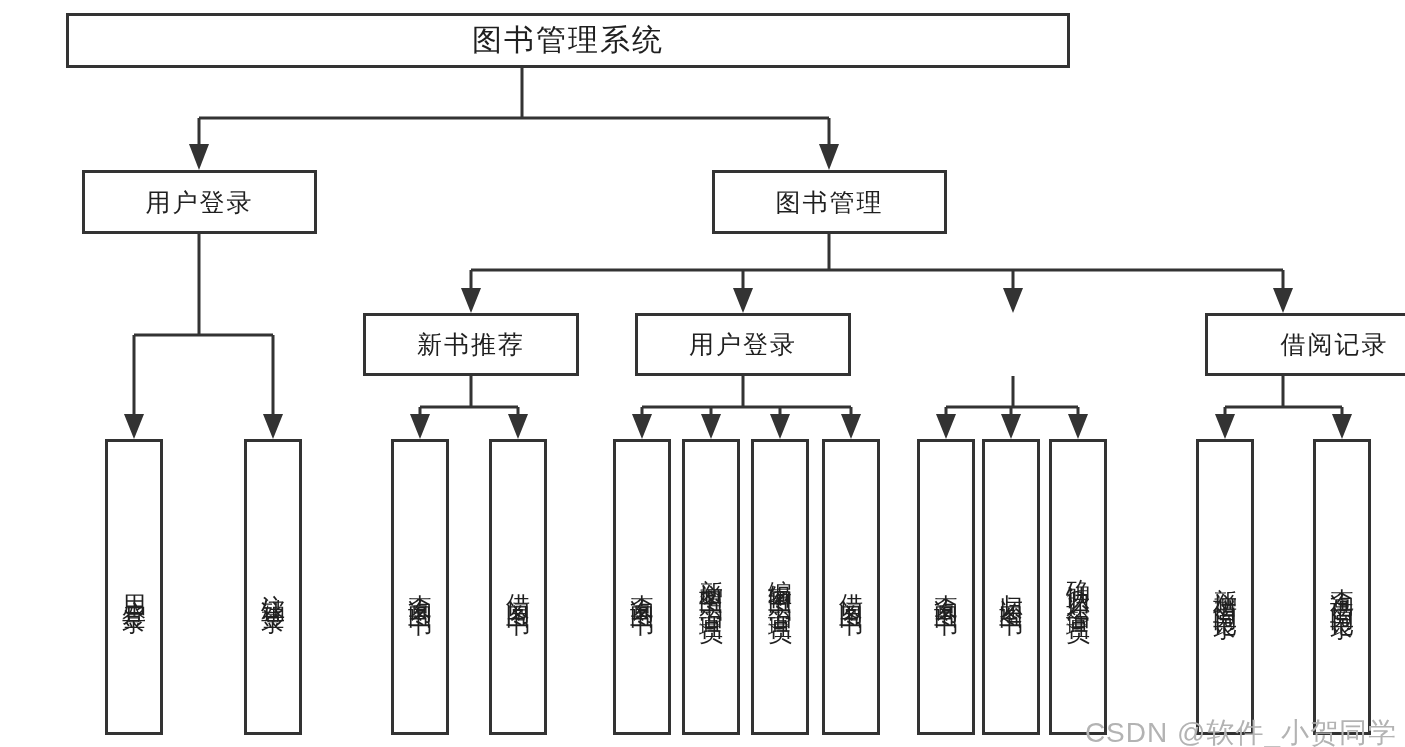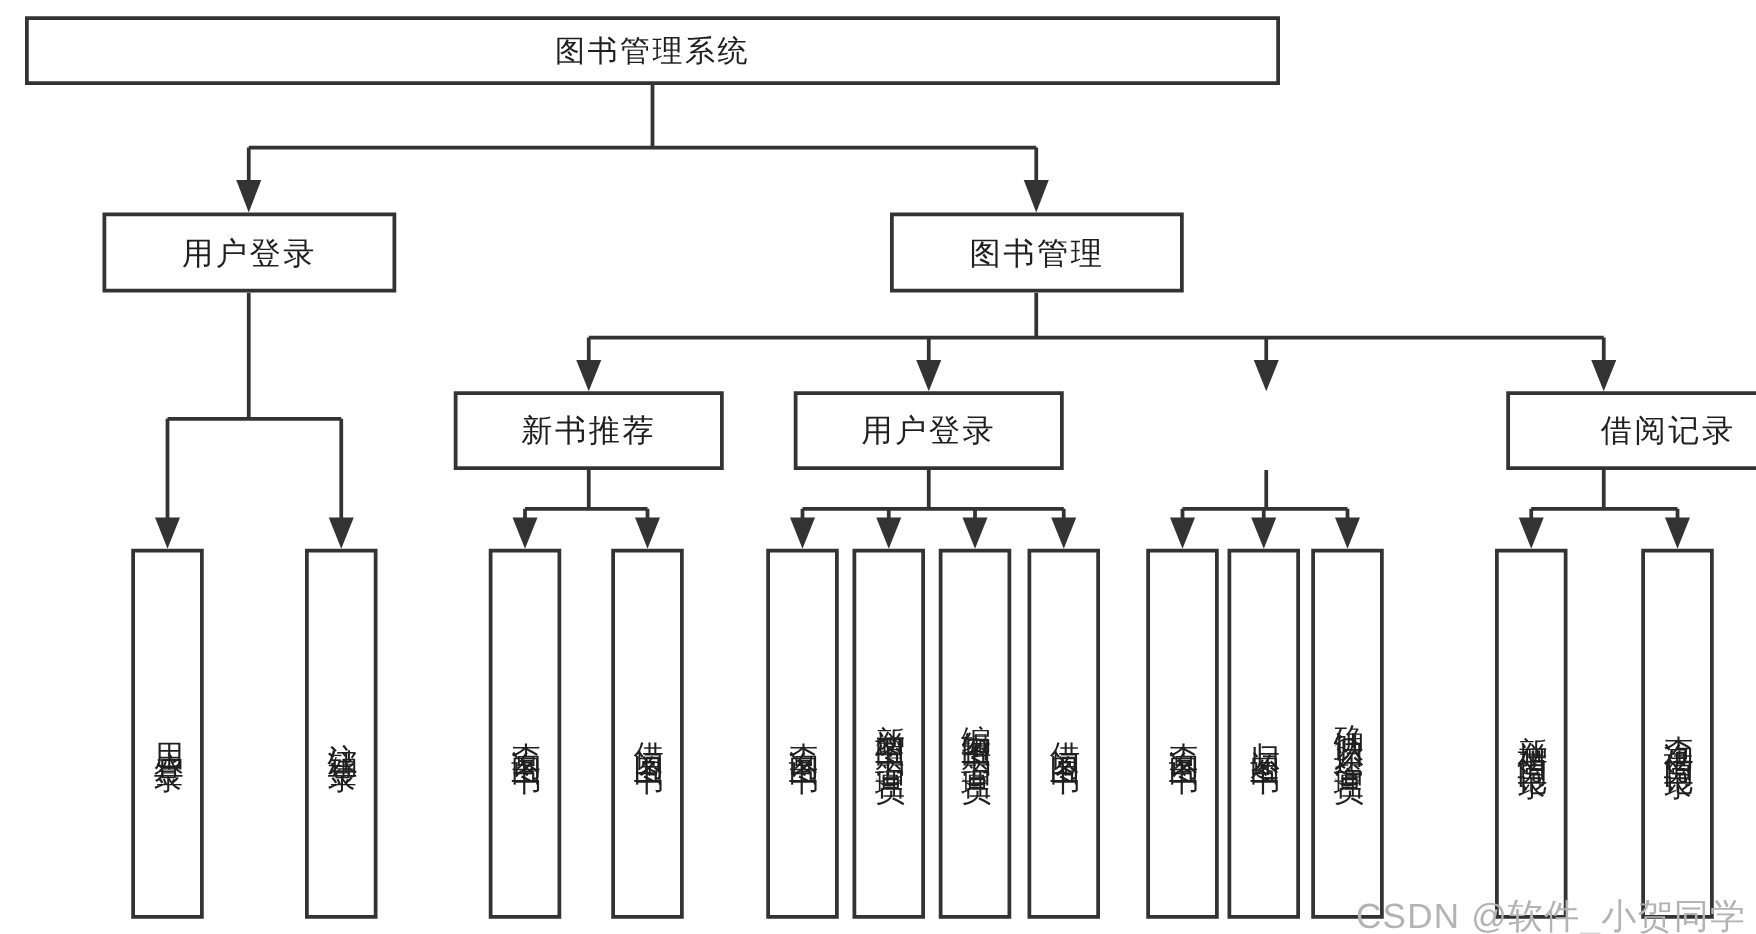--- a/index.html
+++ b/index.html
@@ -33,22 +33,23 @@
     align-items: center;
     justify-content: center;
     text-align: center;
   }
   .h-node {
     font-size: 25px;
     letter-spacing: 2px;
     white-space: nowrap;
   }
   .root-node {
-    font-size: 24px;
+    font-size: 30px;
     letter-spacing: 2px;
+    margin-left: 46px;
   }
   .v-node {
     font-size: 24px;
   }
   .v-node .v-text {
     writing-mode: vertical-rl;
     text-orientation: mixed;
     letter-spacing: 6px;
     line-height: 1;
   }

